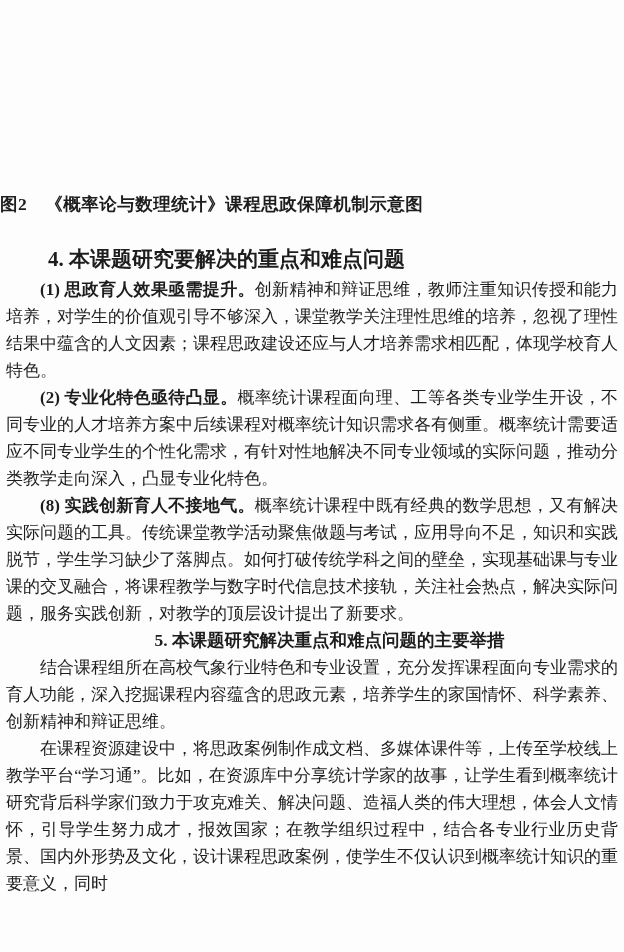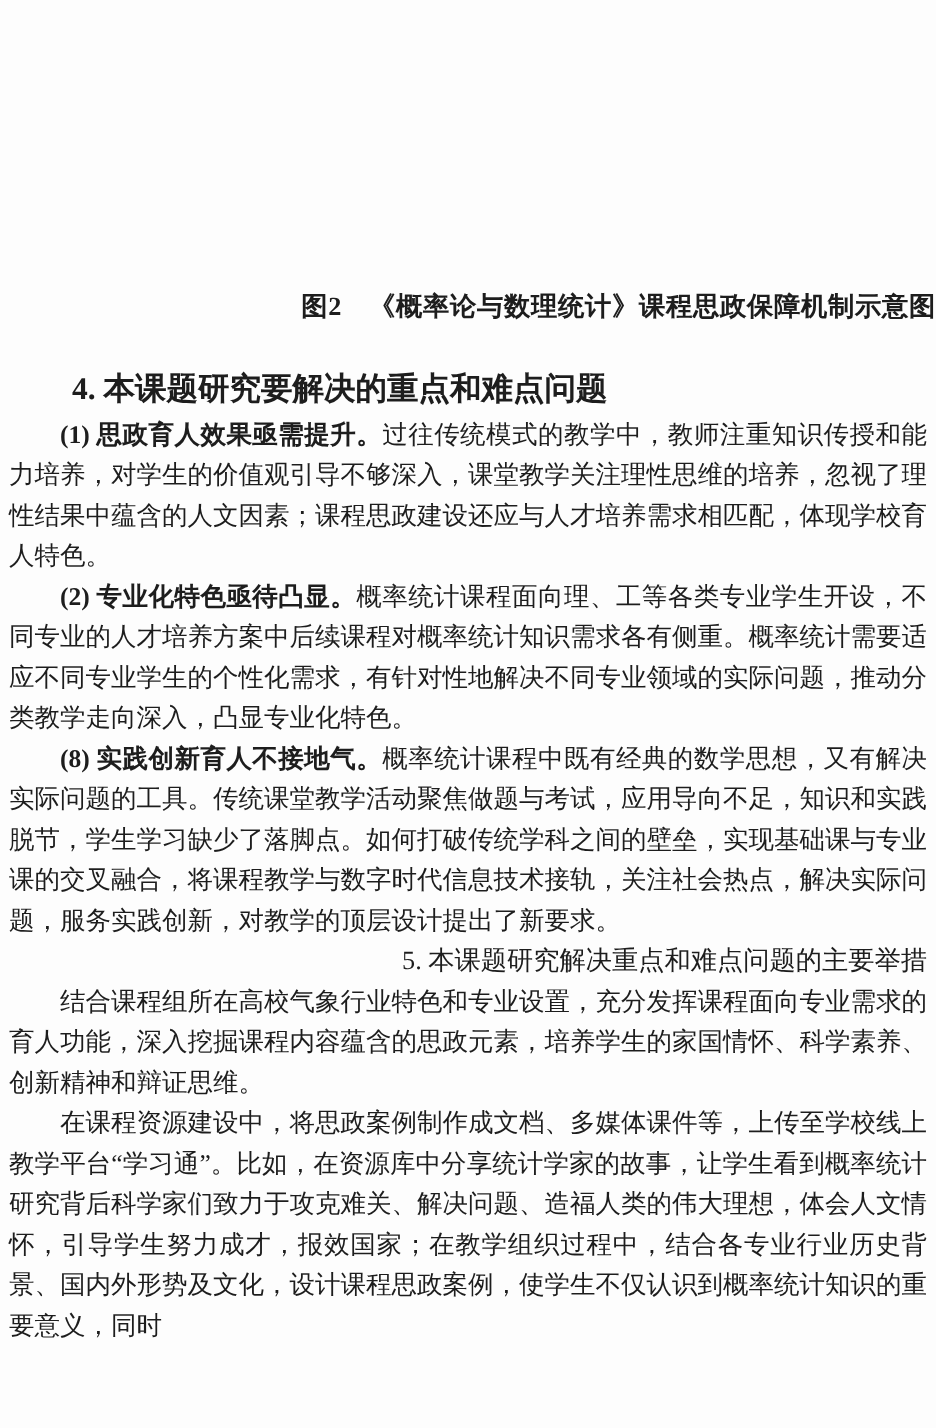--- a/index.html
+++ b/index.html
@@ -22,21 +22,21 @@
   .diagram-wrap svg { display: block; }
   .diagram-label {
     font-family: "Liberation Serif", "DejaVu Serif", serif;
     font-size: 12.5px;
     fill: #2a2a2a;
   }
   .figure-caption {
     position: absolute;
     top: 192px; left: 0;
     width: 624px;
-    text-align: right;
+    text-align: left;
     font-weight: bold;
     font-size: 17.5px;
     letter-spacing: 0.5px;
   }
   .section4-heading {
     position: absolute;
     top: 246px; left: 6px;
     width: 612px;
     font-weight: bold;
     font-size: 21px;
@@ -49,39 +49,39 @@
     width: 612px;
     font-size: 17px;
     line-height: 27px;
     text-align: justify;
   }
   .content p {
     margin: 0;
     text-indent: 2em;
   }
   .content p.heading-line {
-    font-weight: normal;
+    font-weight: bold;
     font-size: 17.5px;
-    text-align: right;
+    text-align: center;
   }
   .lead { font-weight: bold; }
 </style>
 </head>
 <body>
 
 <div class="page">
 
 
   <div class="figure-caption">图2　《概率论与数理统计》课程思政保障机制示意图</div>
 
   <div class="section4-heading">4. 本课题研究要解决的重点和难点问题</div>
 
   <div class="content">
 
-    <p><span class="lead">(1) 思政育人效果亟需提升。</span><span>过往传统模式的教学中，教师注重知识传授和能力培养，对学生的价值观引导不够深入，课堂教学关注理性思维的培养，忽视了理性结果中蕴含的人文因素；课程思政建设还应与人才培养需求相匹配，体现学校育人特色。</span></p>
+    <p><span class="lead">(1) 思政育人效果亟需提升。</span><span>创新精神和辩证思维，教师注重知识传授和能力培养，对学生的价值观引导不够深入，课堂教学关注理性思维的培养，忽视了理性结果中蕴含的人文因素；课程思政建设还应与人才培养需求相匹配，体现学校育人特色。</span></p>
 
     <p><span class="lead">(2) 专业化特色亟待凸显。</span><span>概率统计课程面向理、工等各类专业学生开设，不同专业的人才培养方案中后续课程对概率统计知识需求各有侧重。概率统计需要适应不同专业学生的个性化需求，有针对性地解决不同专业领域的实际问题，推动分类教学走向深入，凸显专业化特色。</span></p>
 
     <p><span class="lead">(8) 实践创新育人不接地气。</span><span>概率统计课程中既有经典的数学思想，又有解决实际问题的工具。传统课堂教学活动聚焦做题与考试，应用导向不足，知识和实践脱节，学生学习缺少了落脚点。如何打破传统学科之间的壁垒，实现基础课与专业课的交叉融合，将课程教学与数字时代信息技术接轨，关注社会热点，解决实际问题，服务实践创新，对教学的顶层设计提出了新要求。</span></p>
 
 
     <p class="heading-line">5. 本课题研究解决重点和难点问题的主要举措</p>
 
 
     <p>结合课程组所在高校气象行业特色和专业设置，充分发挥课程面向专业需求的育人功能，深入挖掘课程内容蕴含的思政元素，培养学生的家国情怀、科学素养、创新精神和辩证思维。</p>

